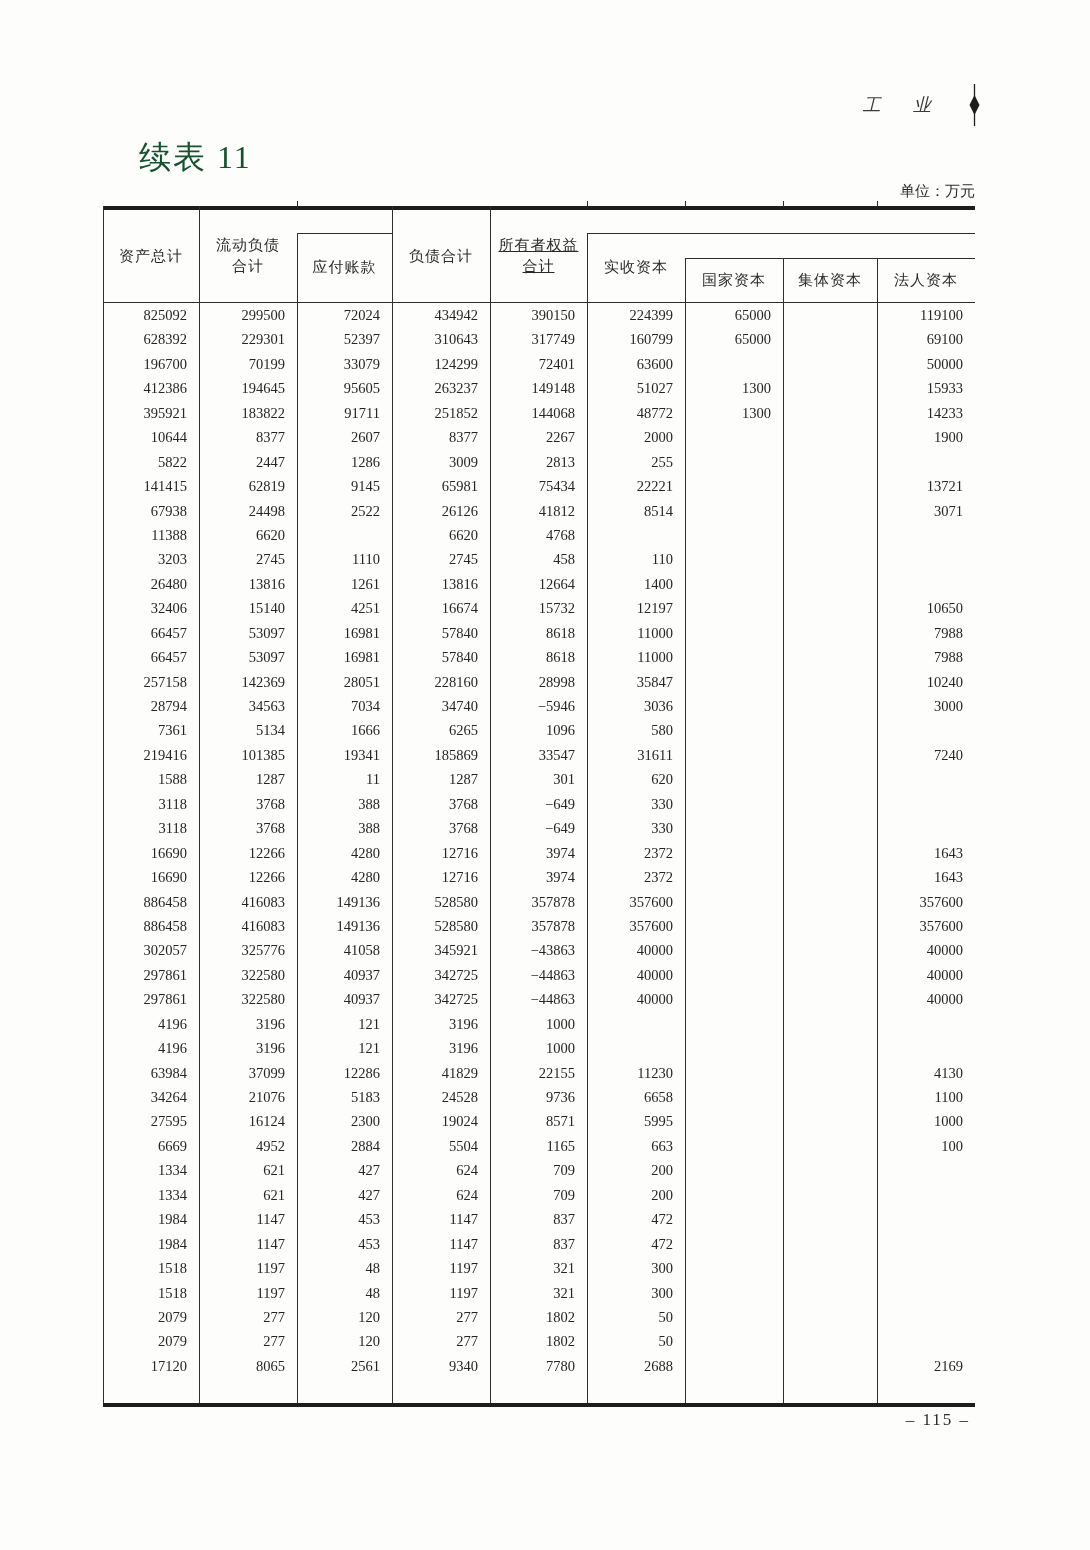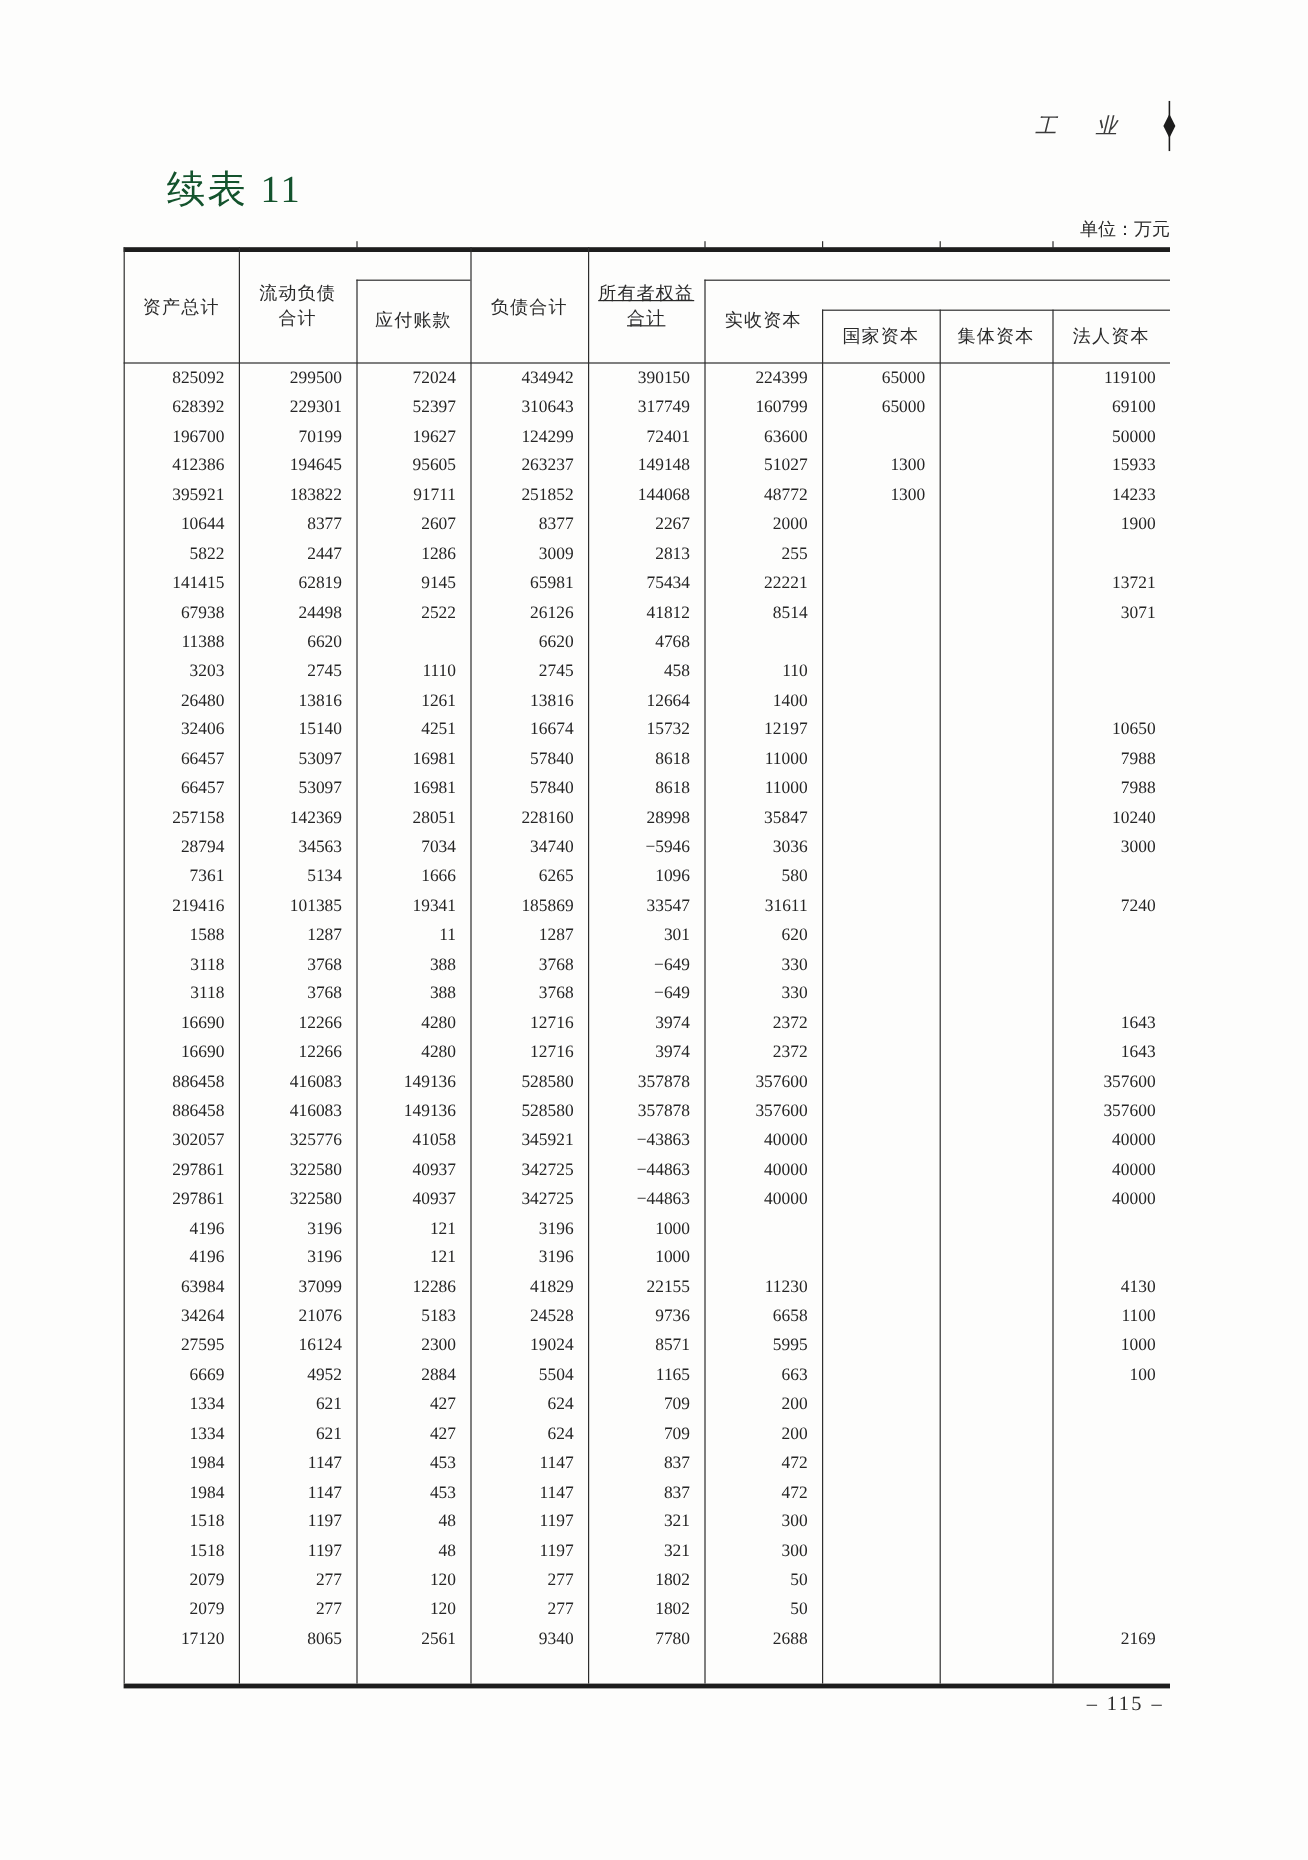--- a/index.html
+++ b/index.html
@@ -116,21 +116,21 @@
           <div class="tcell c3">310643</div>
           <div class="tcell c4">317749</div>
           <div class="tcell c5">160799</div>
           <div class="tcell c6">65000</div>
           <div class="tcell c7"></div>
           <div class="tcell c8">69100</div>
         </div>
         <div class="trow">
           <div class="tcell c0">196700</div>
           <div class="tcell c1">70199</div>
-          <div class="tcell c2">19627</div>
+          <div class="tcell c2">33079</div>
           <div class="tcell c3">124299</div>
           <div class="tcell c4">72401</div>
           <div class="tcell c5">63600</div>
           <div class="tcell c6"></div>
           <div class="tcell c7"></div>
           <div class="tcell c8">50000</div>
         </div>
         <div class="trow">
           <div class="tcell c0">412386</div>
           <div class="tcell c1">194645</div>

